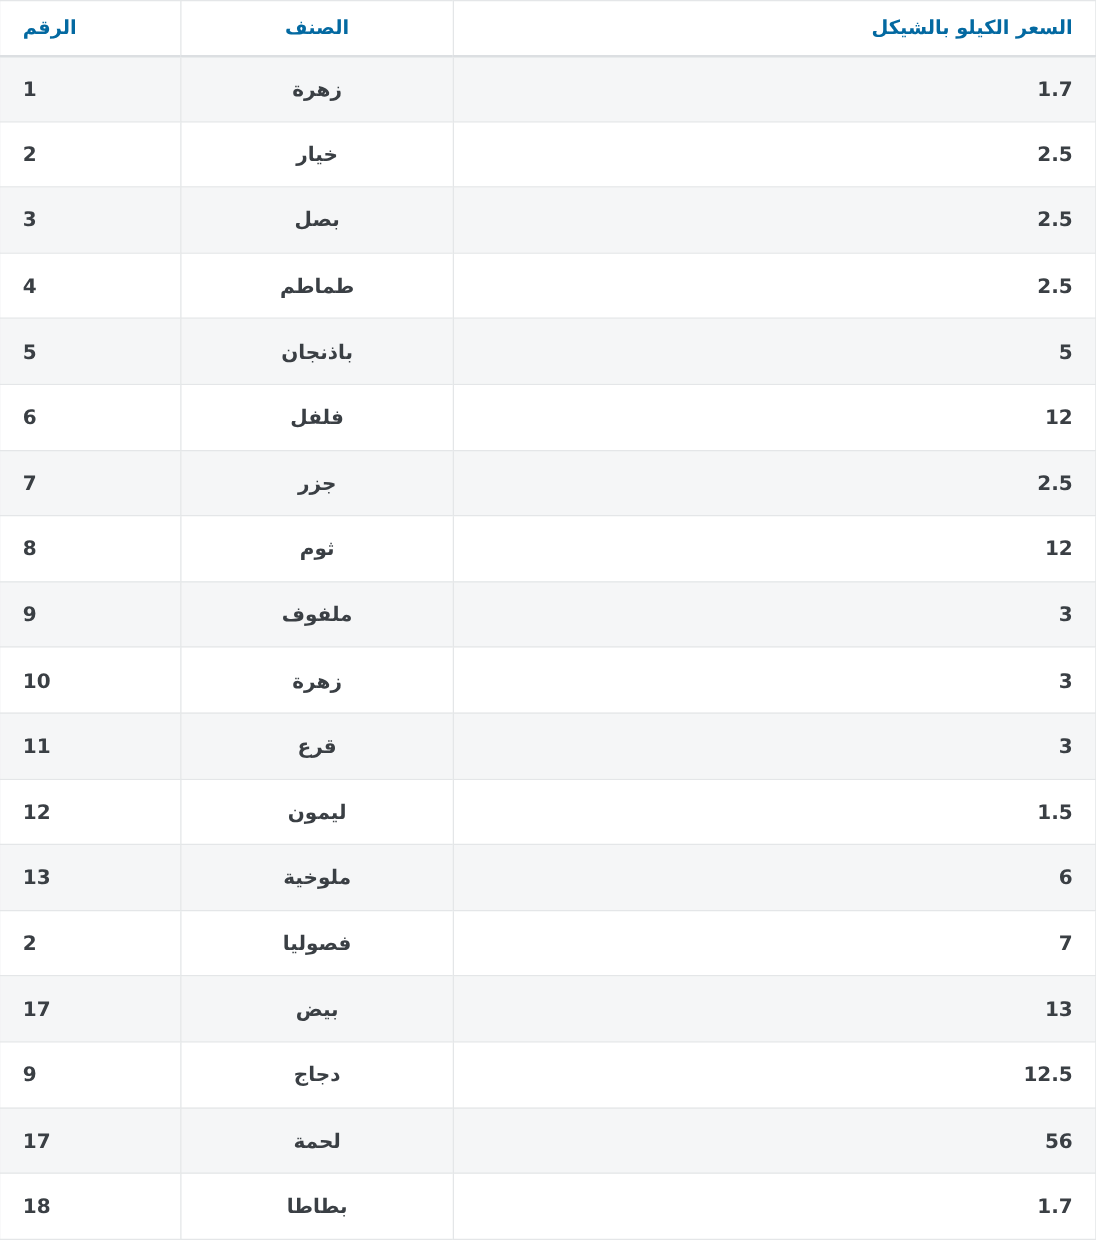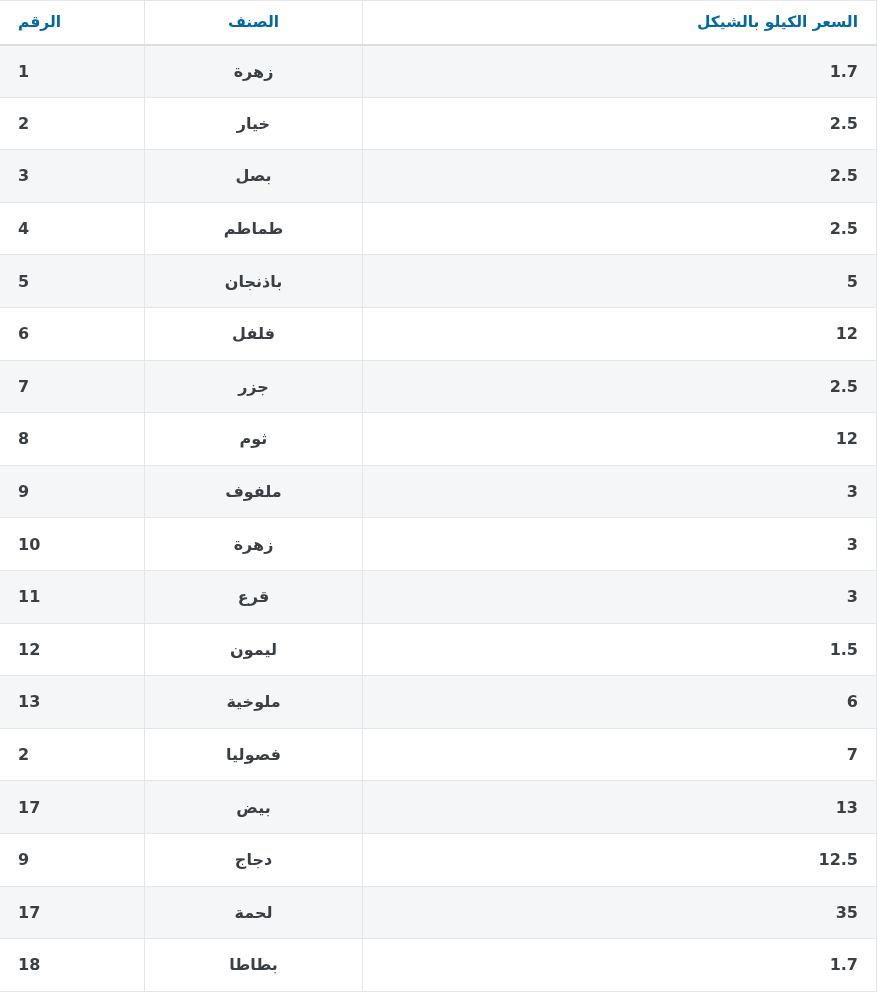--- a/index.html
+++ b/index.html
@@ -159,21 +159,21 @@
         <td class="col-price">13</td>
         <td class="col-item">بيض</td>
         <td class="col-num">17</td>
       </tr>
       <tr class="even">
         <td class="col-price">12.5</td>
         <td class="col-item">دجاج</td>
         <td class="col-num">9</td>
       </tr>
       <tr class="odd">
-        <td class="col-price">35</td>
+        <td class="col-price">56</td>
         <td class="col-item">لحمة</td>
         <td class="col-num">17</td>
       </tr>
       <tr class="even">
         <td class="col-price">1.7</td>
         <td class="col-item">بطاطا</td>
         <td class="col-num">18</td>
       </tr>
     </tbody>
 </table>

